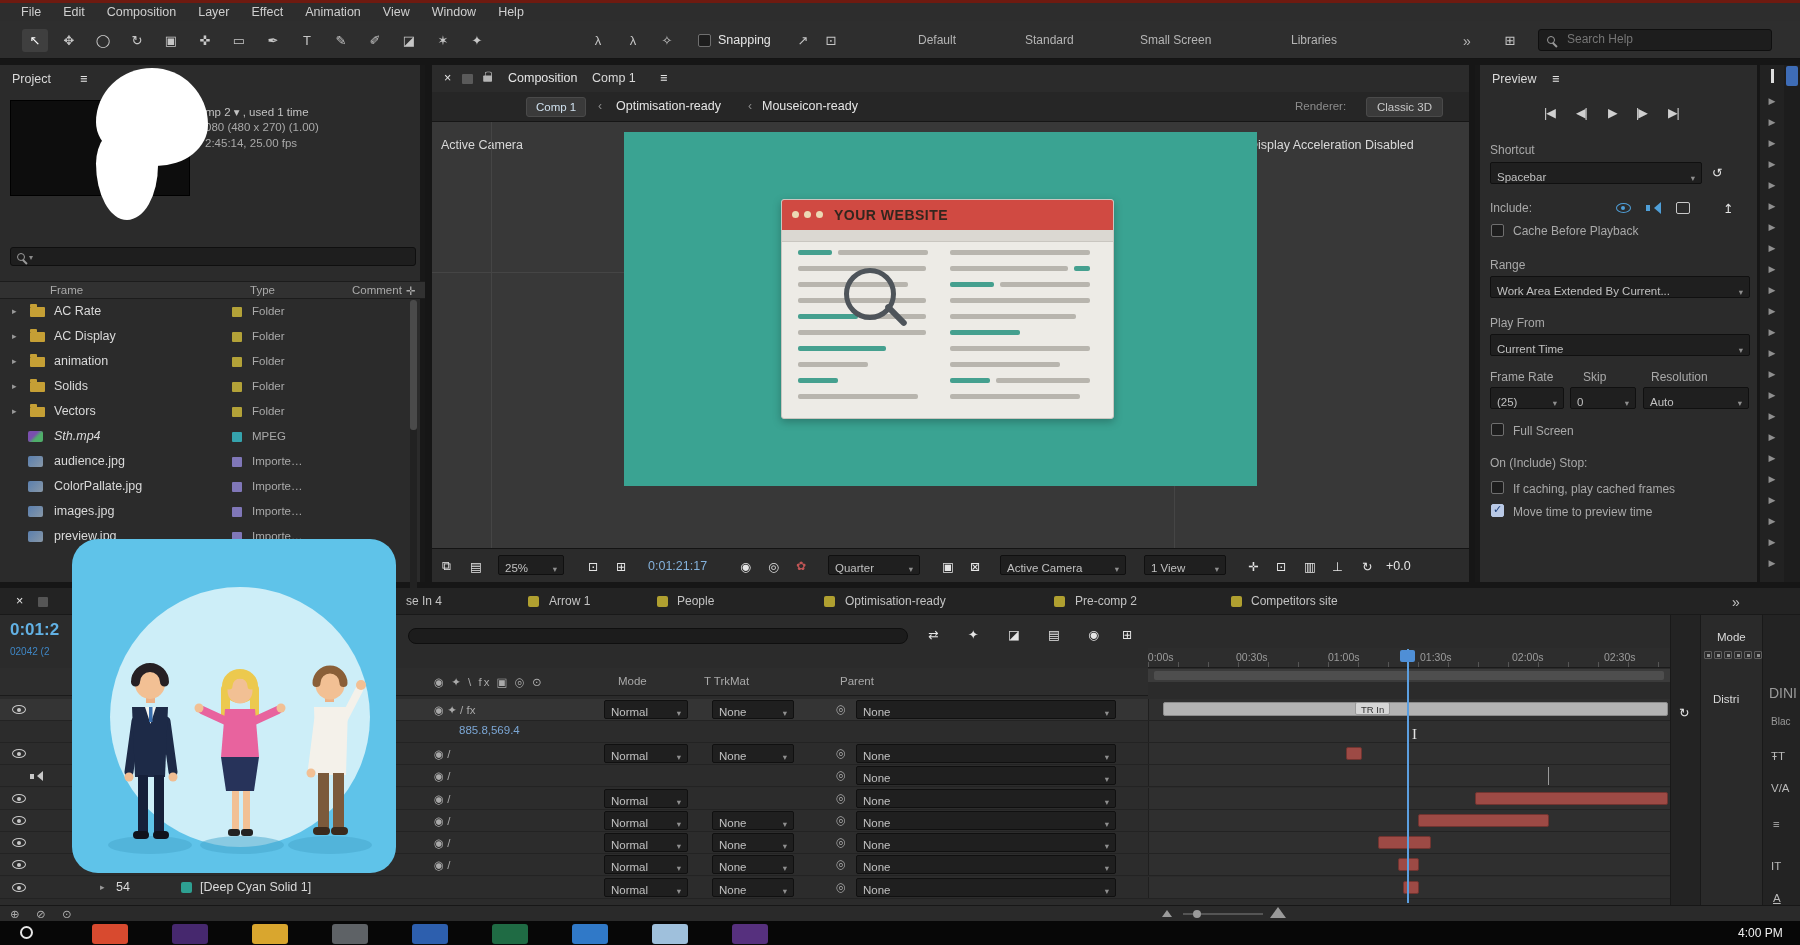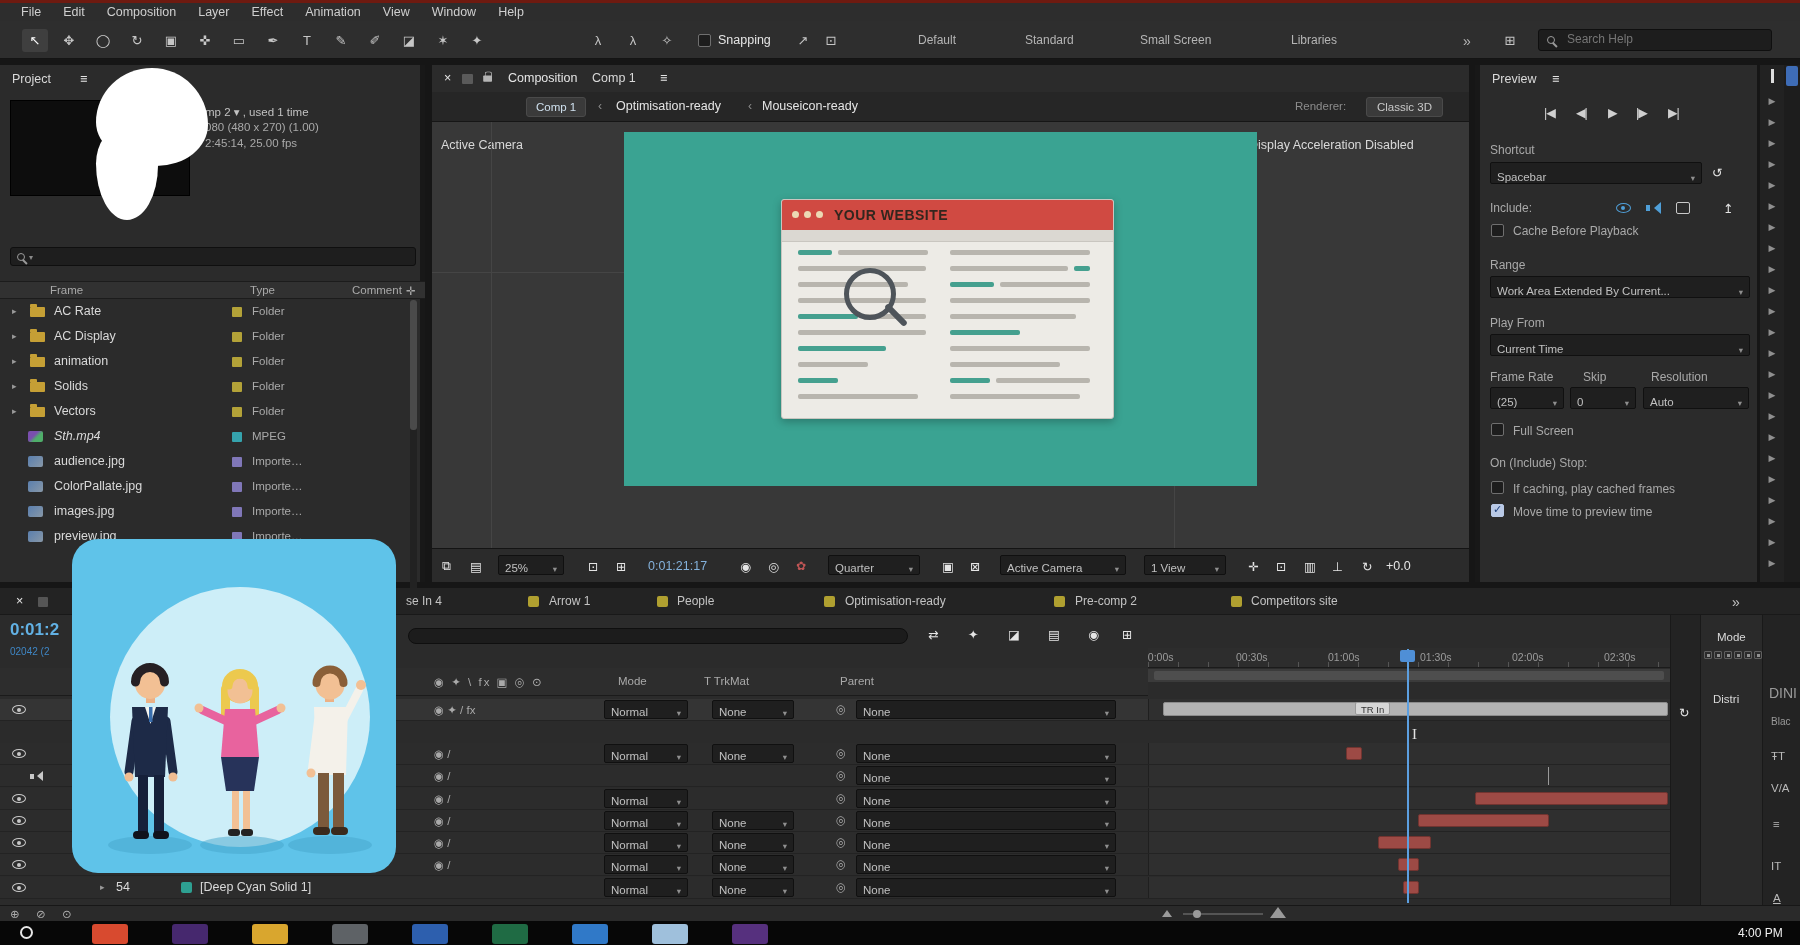--- a/index.html
+++ b/index.html
@@ -475,20 +475,24 @@
     <div class="dd" style="left:712px;top:1px;width:82px;height:19px">
         <span>None</span>
         <span class="chev">▾</span>
       </div>
     <span class="s t11" style="left:836px;top:3px">◎</span>
     <div class="dd" style="left:856px;top:1px;width:260px;height:19px">
         <span>None</span>
         <span class="chev">▾</span>
       </div>
   </div>
+  <div class="trow s" style="top:721px">
+    <div class="trk"></div>
+    <span class="s" style="left:459px;top:3px;font-size:11.5px;color:#7ba6d4">885.8,569.4</span>
+  </div>
   <div class="trow s" style="top:743px">
     <div class="trk"></div>
     <span class="eye s" style="left:12px;top:6px"></span>
     <span class="s t11" style="left:434px;top:4px">◉ /</span>
     <div class="dd" style="left:604px;top:1px;width:84px;height:19px">
         <span>Normal</span>
         <span class="chev">▾</span>
       </div>
     <div class="dd" style="left:712px;top:1px;width:82px;height:19px">
         <span>None</span>

